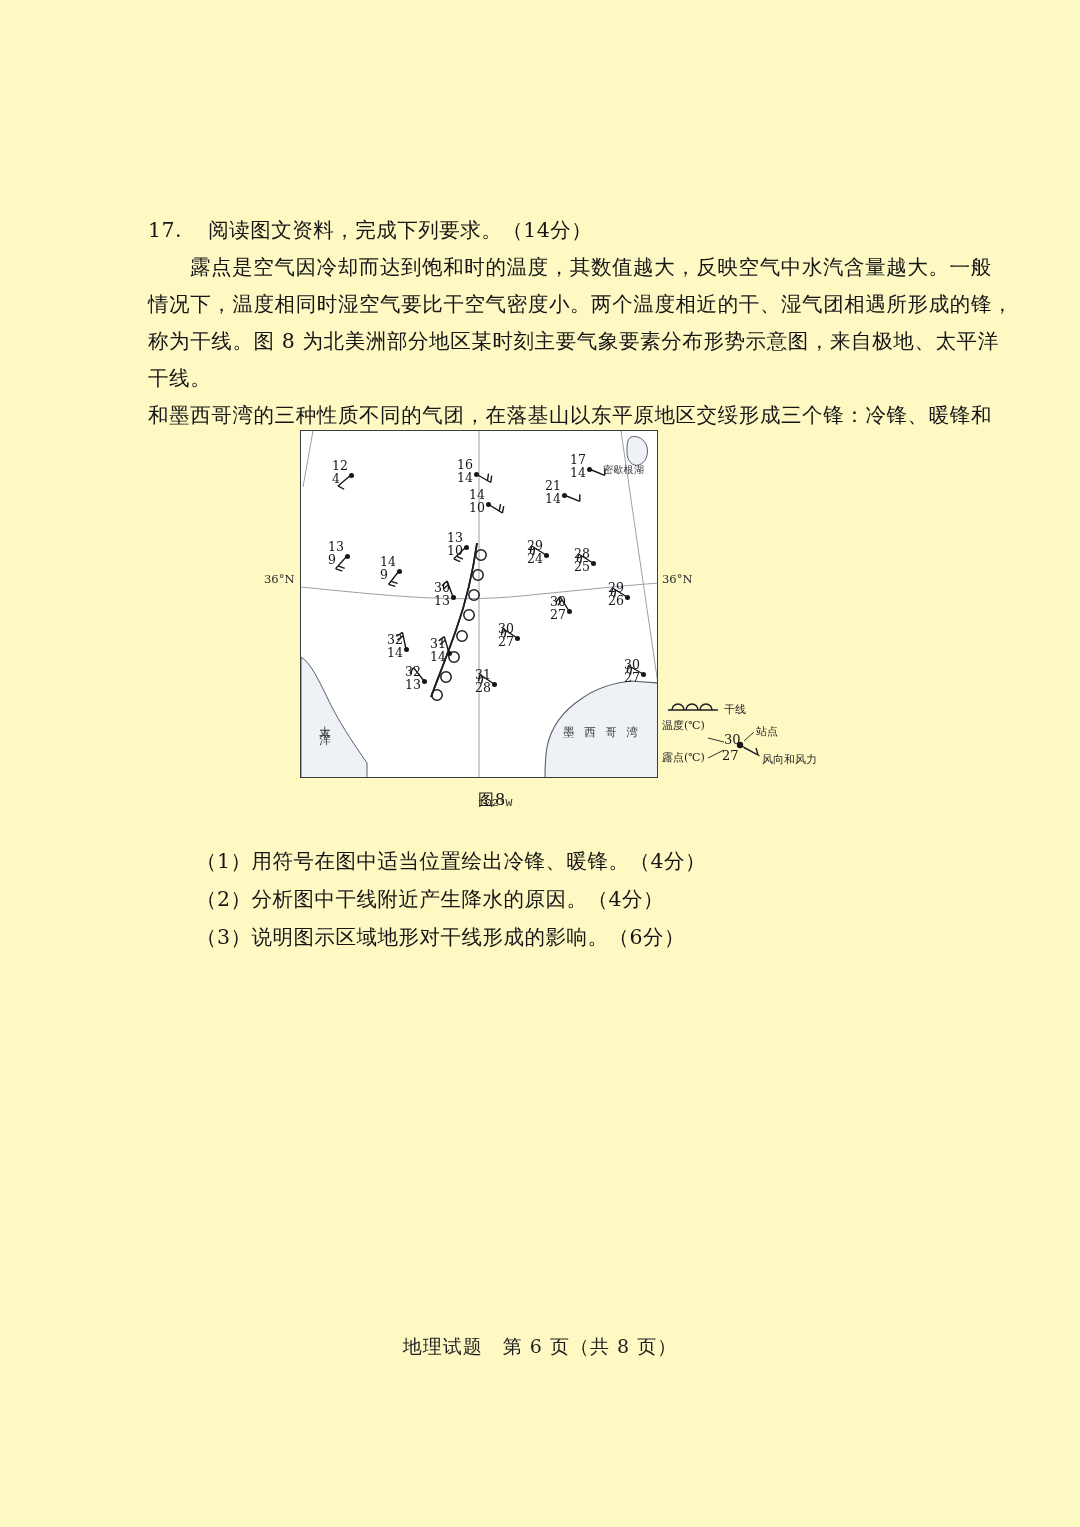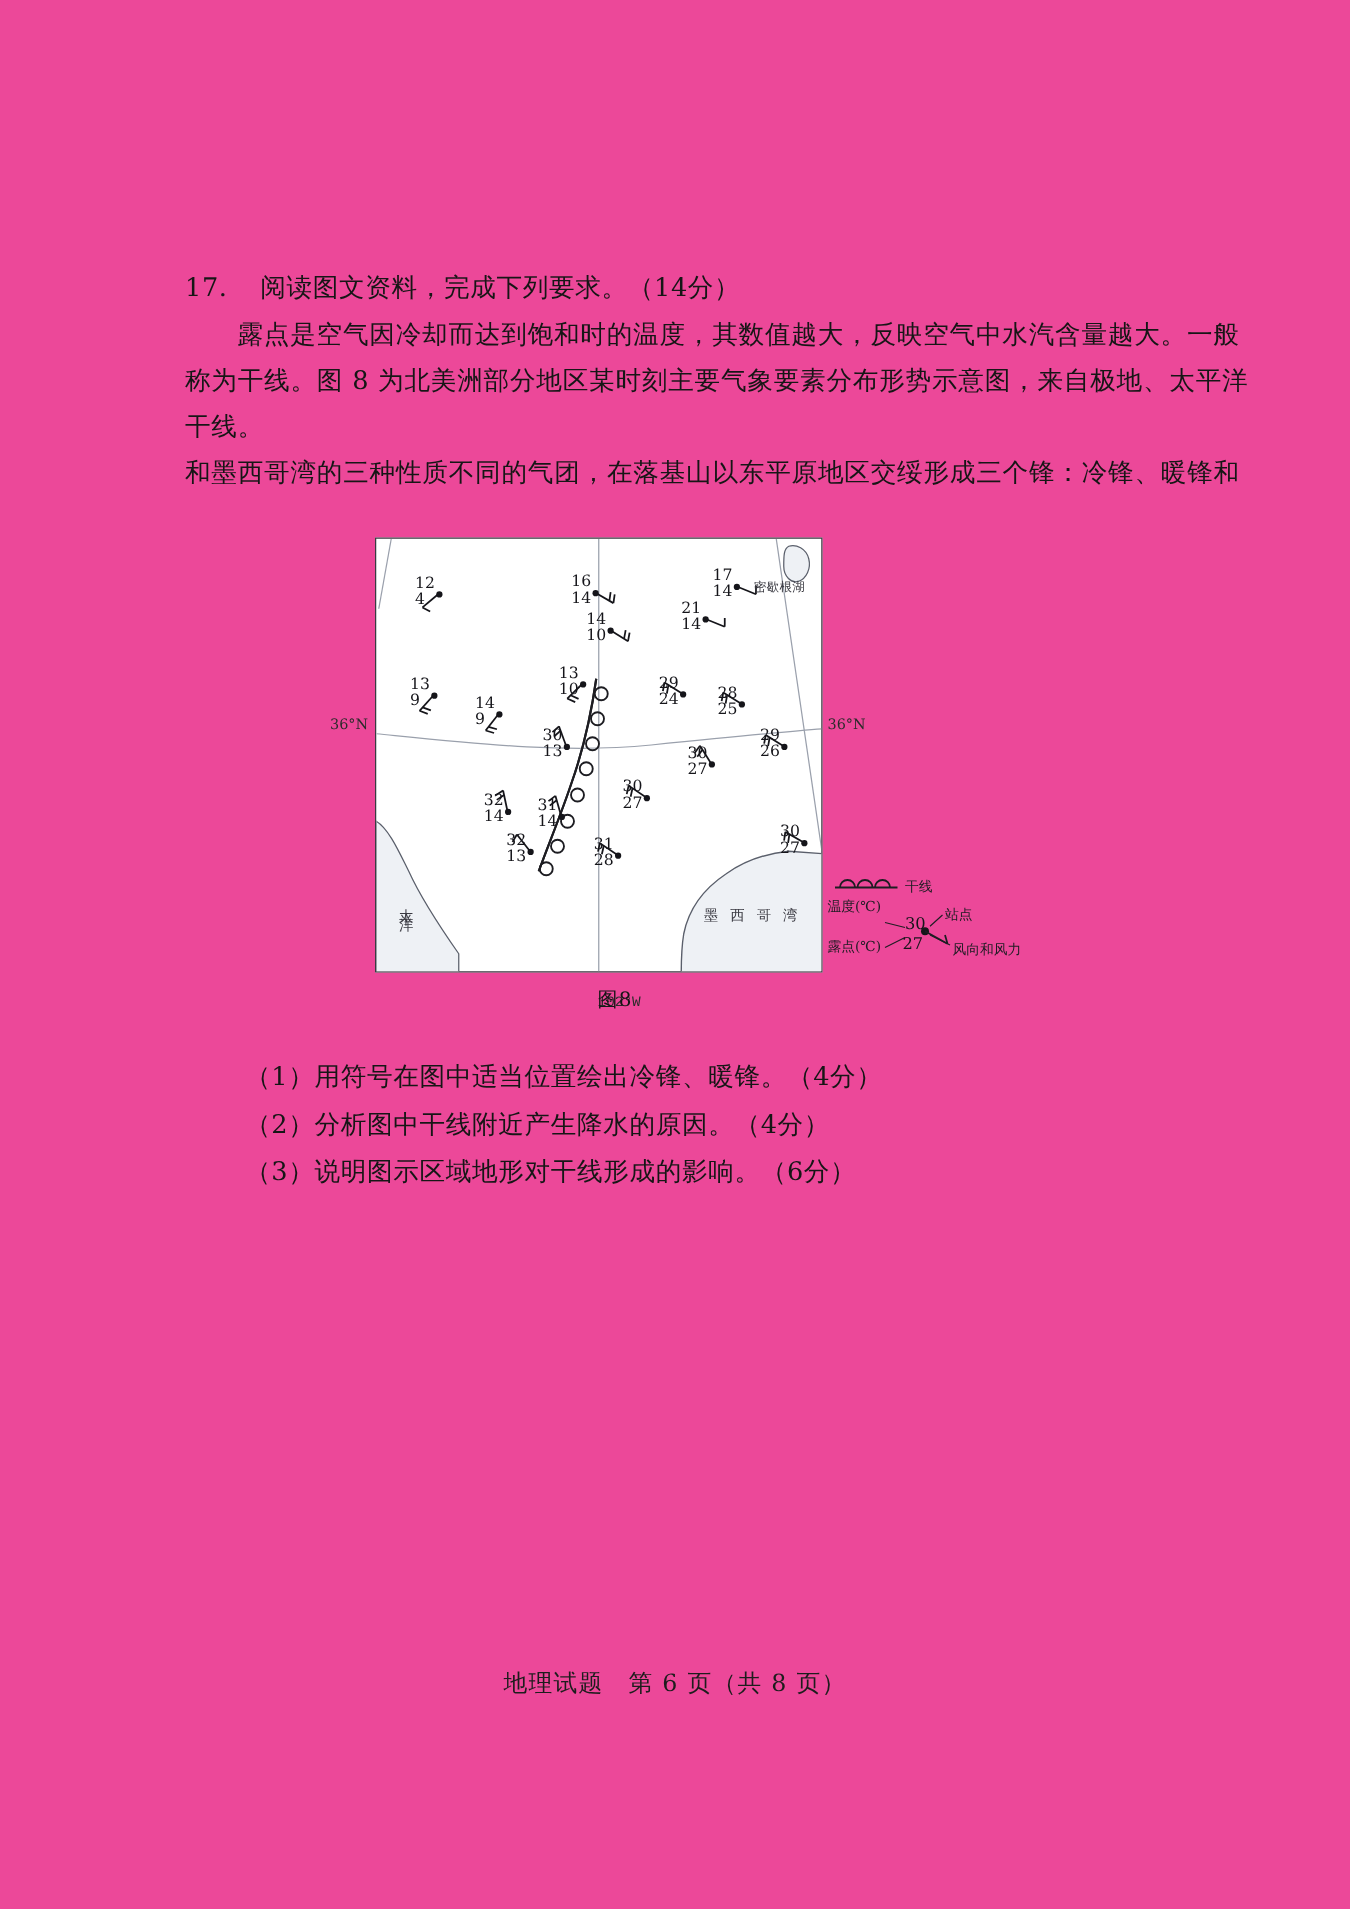--- a/index.html
+++ b/index.html
@@ -11,21 +11,21 @@
     width: 1080px;
     height: 1527px;
     position: relative;
     font-family: "DejaVu Serif", "Liberation Serif", serif;
     color: #1a1a1a;
     overflow: hidden;
   }
   .page {
     position: absolute;
     inset: 0;
-    background: #ec4899;
+    background: #fef9c3;
   }
   
   .stem {
     position: absolute;
     left: 148px;
     top: 212px;
     width: 790px;
   }
   .stem-line {
     font-size: 20.5px;
@@ -190,20 +190,21 @@
 
 <div class="page">
 
   <div class="stem">
     <div class="stem-head">
       <span>17.</span>
       <span style="display:inline-block;width:12px"></span>
       <span>阅读图文资料，完成下列要求。（14分）</span>
     </div>
     <div class="stem-line indent2">露点是空气因冷却而达到饱和时的温度，其数值越大，反映空气中水汽含量越大。一般</div>
+    <div class="stem-line">情况下，温度相同时湿空气要比干空气密度小。两个温度相近的干、湿气团相遇所形成的锋，</div>
     <div class="stem-line">称为干线。图 8 为北美洲部分地区某时刻主要气象要素分布形势示意图，来自极地、太平洋</div>
     <div class="stem-line">干线。</div>
     <div class="stem-line">和墨西哥湾的三种性质不同的气团，在落基山以东平原地区交绥形成三个锋：冷锋、暖锋和</div>
   </div>
 
   <div class="figure-wrap">
 
     <div class="lon-label" style="left:82px;  top:0px;">114°W</div>
     <div class="lon-label" style="left:216px; top:0px;">102°W</div>
     <div class="lon-label" style="left:356px; top:0px;">90°W</div>

